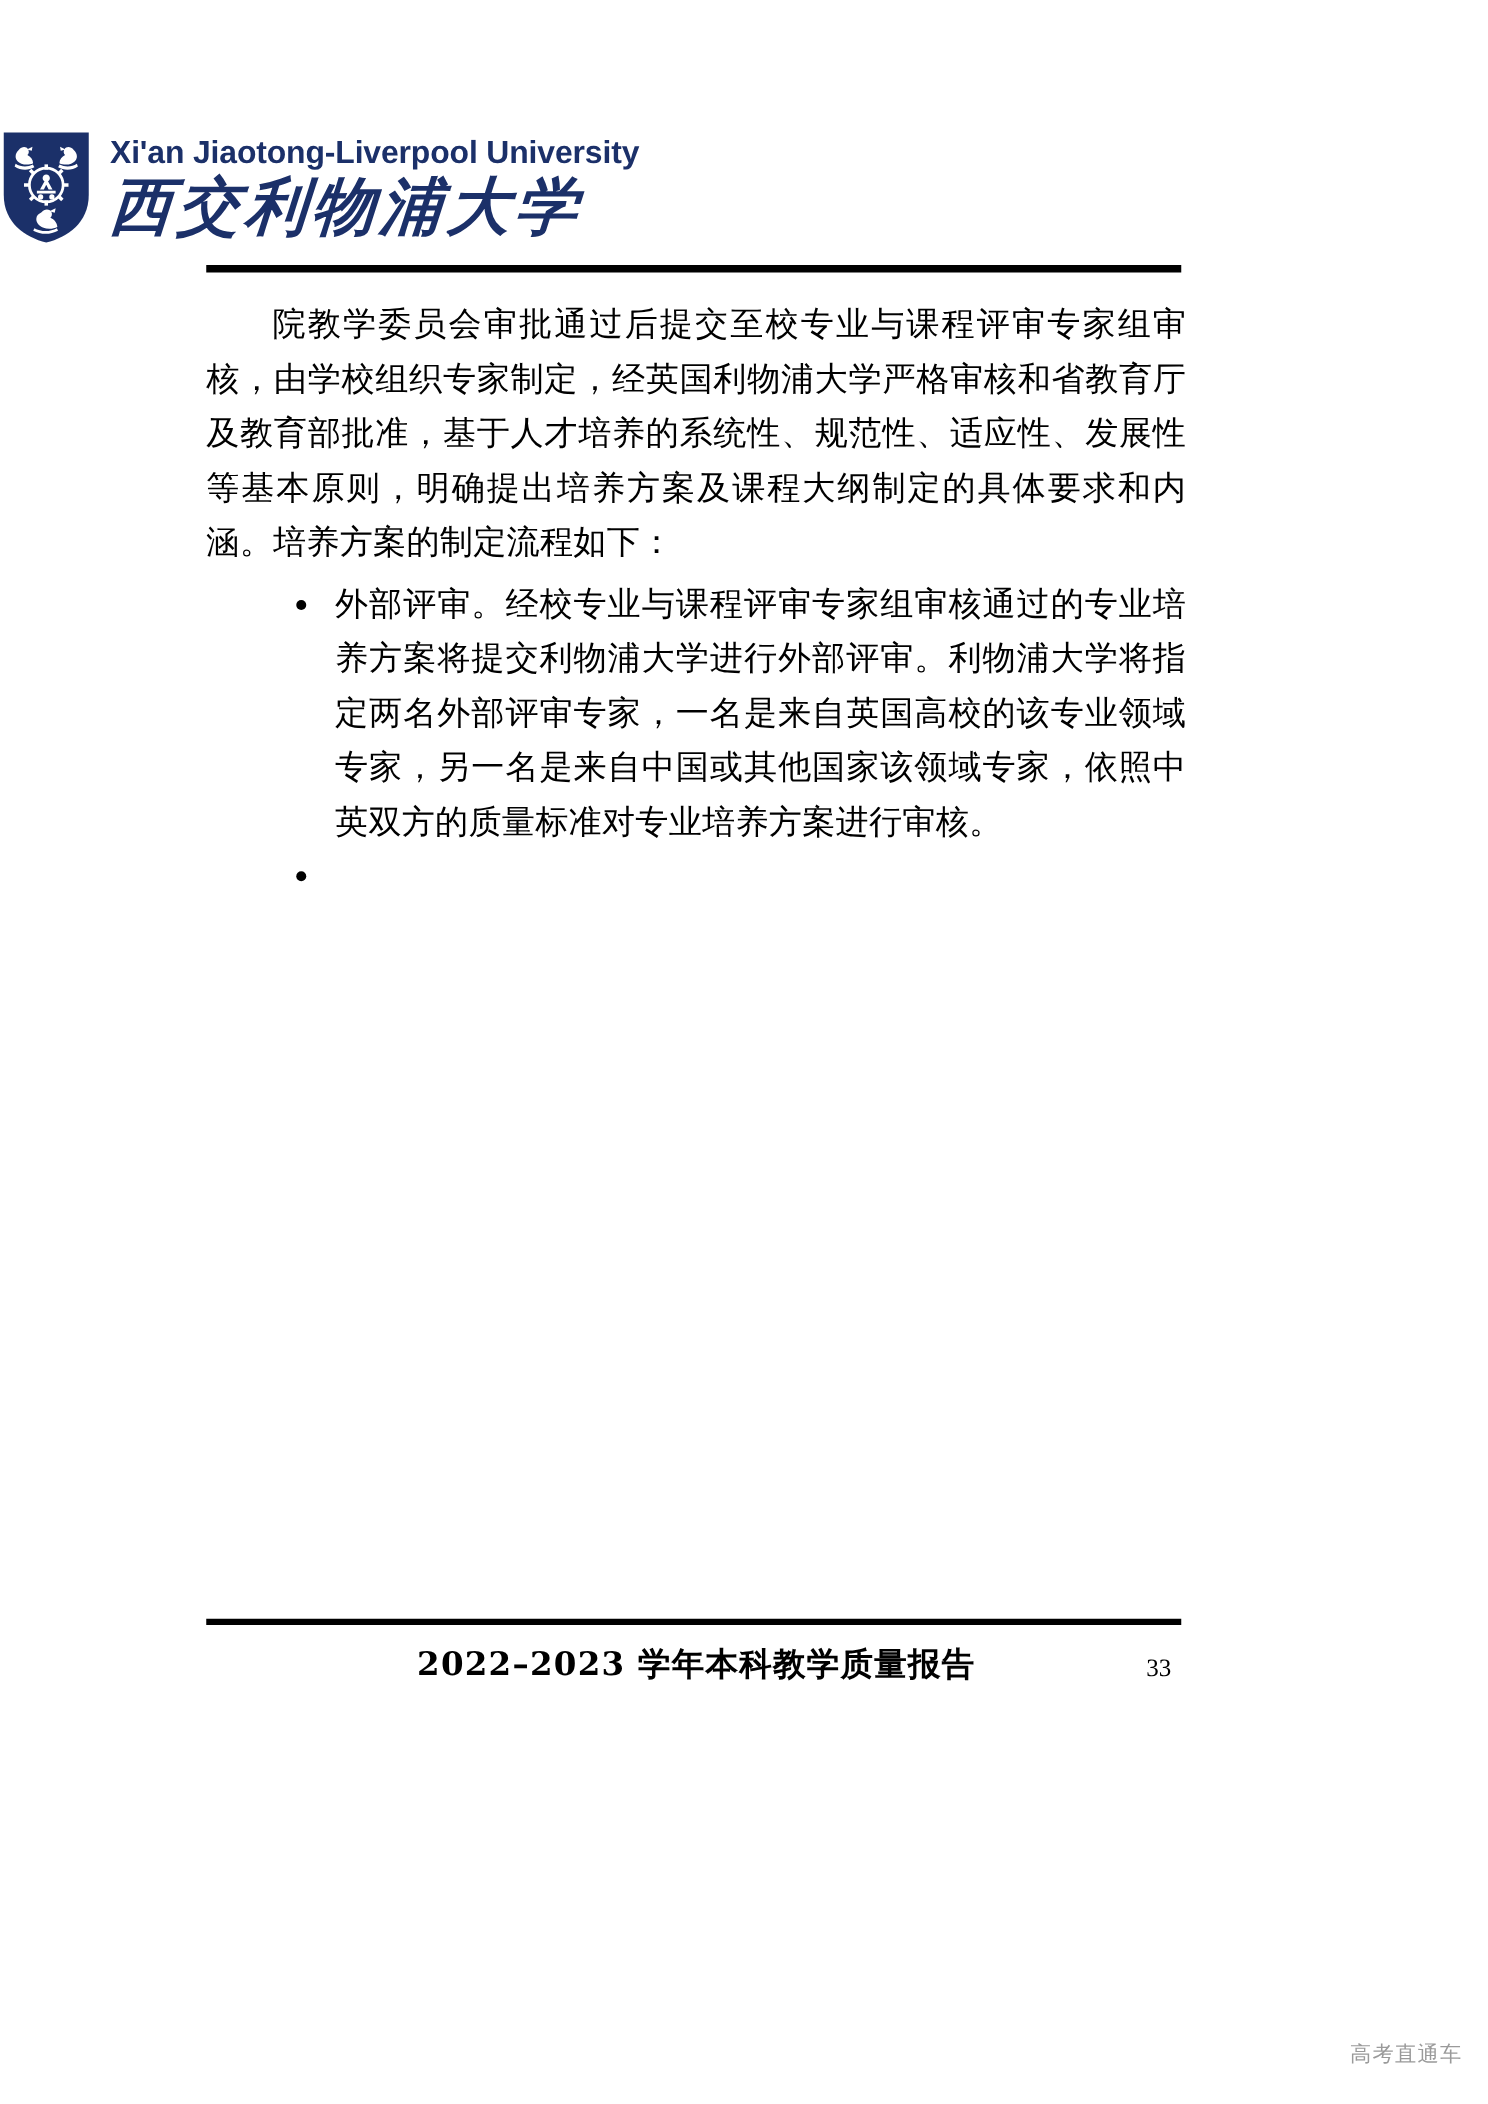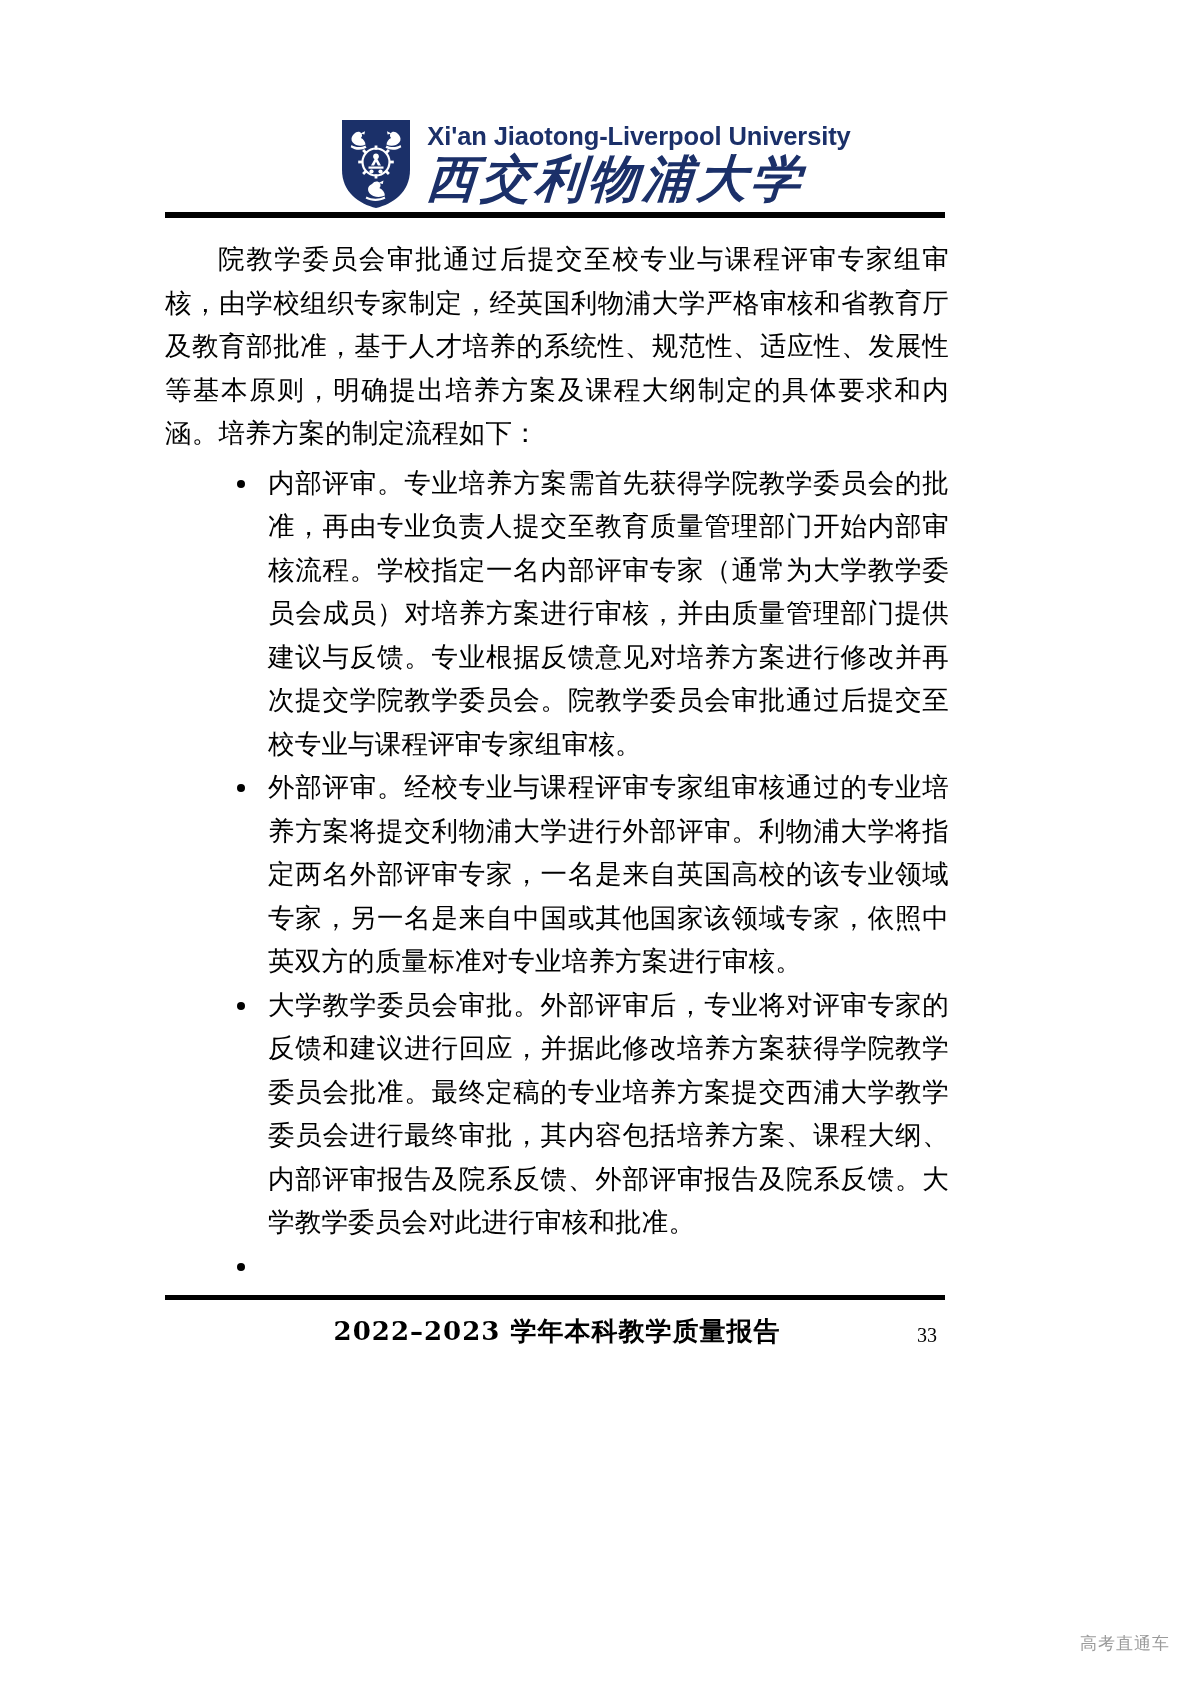--- a/index.html
+++ b/index.html
@@ -21,24 +21,23 @@
     left: 0; top: 0;
     width: 1190px;
     height: 1683px;
     background: #ffffff;
   }
 
   
   .header {
     position: absolute;
     left: 0;
-    top: 118px;
+    top: 104px;
     width: 1190px;
     display: flex;
-    justify-content: center;
     align-items: flex-start;
   }
   .logo-wrap {
     display: flex;
     align-items: center;
     gap: 14px;
   }
   .crest {
     width: 74px;
     height: 92px;
@@ -228,29 +227,21 @@
   </div>
 
   <div class="rule-top"></div>
 
   <div class="content">
     <p class="para">院教学委员会审批通过后提交至校专业与课程评审专家组审核，由学校组织专家制定，经英国利物浦大学严格审核和省教育厅及教育部批准，基于人才培养的系统性、规范性、适应性、发展性等基本原则，明确提出培养方案及课程大纲制定的具体要求和内涵。培养方案的制定流程如下：</p>
 
     <ul class="bullets">
       <li class="bullet">
         <span class="bullet-dot"></span>
-        <span>内部评审。专业培养方案需首先获得学院教学委员会的批准，再由专业负责人提交至教育质量管理部门开始内部审核流程。学校指定一名内部评审专家（通常为大学教学委员会成员）对培养方案进行审核，并由质量管理部门提供建议与反馈。专业根据反馈意见对培养方案进行修改并再次提交学院教学委员会。院教学委员会审批通过后提交至校专业与课程评审专家组审核。</span>
-      </li>
-      <li class="bullet">
-        <span class="bullet-dot"></span>
         <span>外部评审。经校专业与课程评审专家组审核通过的专业培养方案将提交利物浦大学进行外部评审。利物浦大学将指定两名外部评审专家，一名是来自英国高校的该专业领域专家，另一名是来自中国或其他国家该领域专家，依照中英双方的质量标准对专业培养方案进行审核。</span>
-      </li>
-      <li class="bullet">
-        <span class="bullet-dot"></span>
-        <span>大学教学委员会审批。外部评审后，专业将对评审专家的反馈和建议进行回应，并据此修改培养方案获得学院教学委员会批准。最终定稿的专业培养方案提交西浦大学教学委员会进行最终审批，其内容包括培养方案、课程大纲、内部评审报告及院系反馈、外部评审报告及院系反馈。大学教学委员会对此进行审核和批准。</span>
       </li>
       <li class="bullet">
         <span class="bullet-dot"></span>
       </li>
     </ul>
   </div>
 
   <div class="rule-bottom"></div>
 
   <div class="footer">

